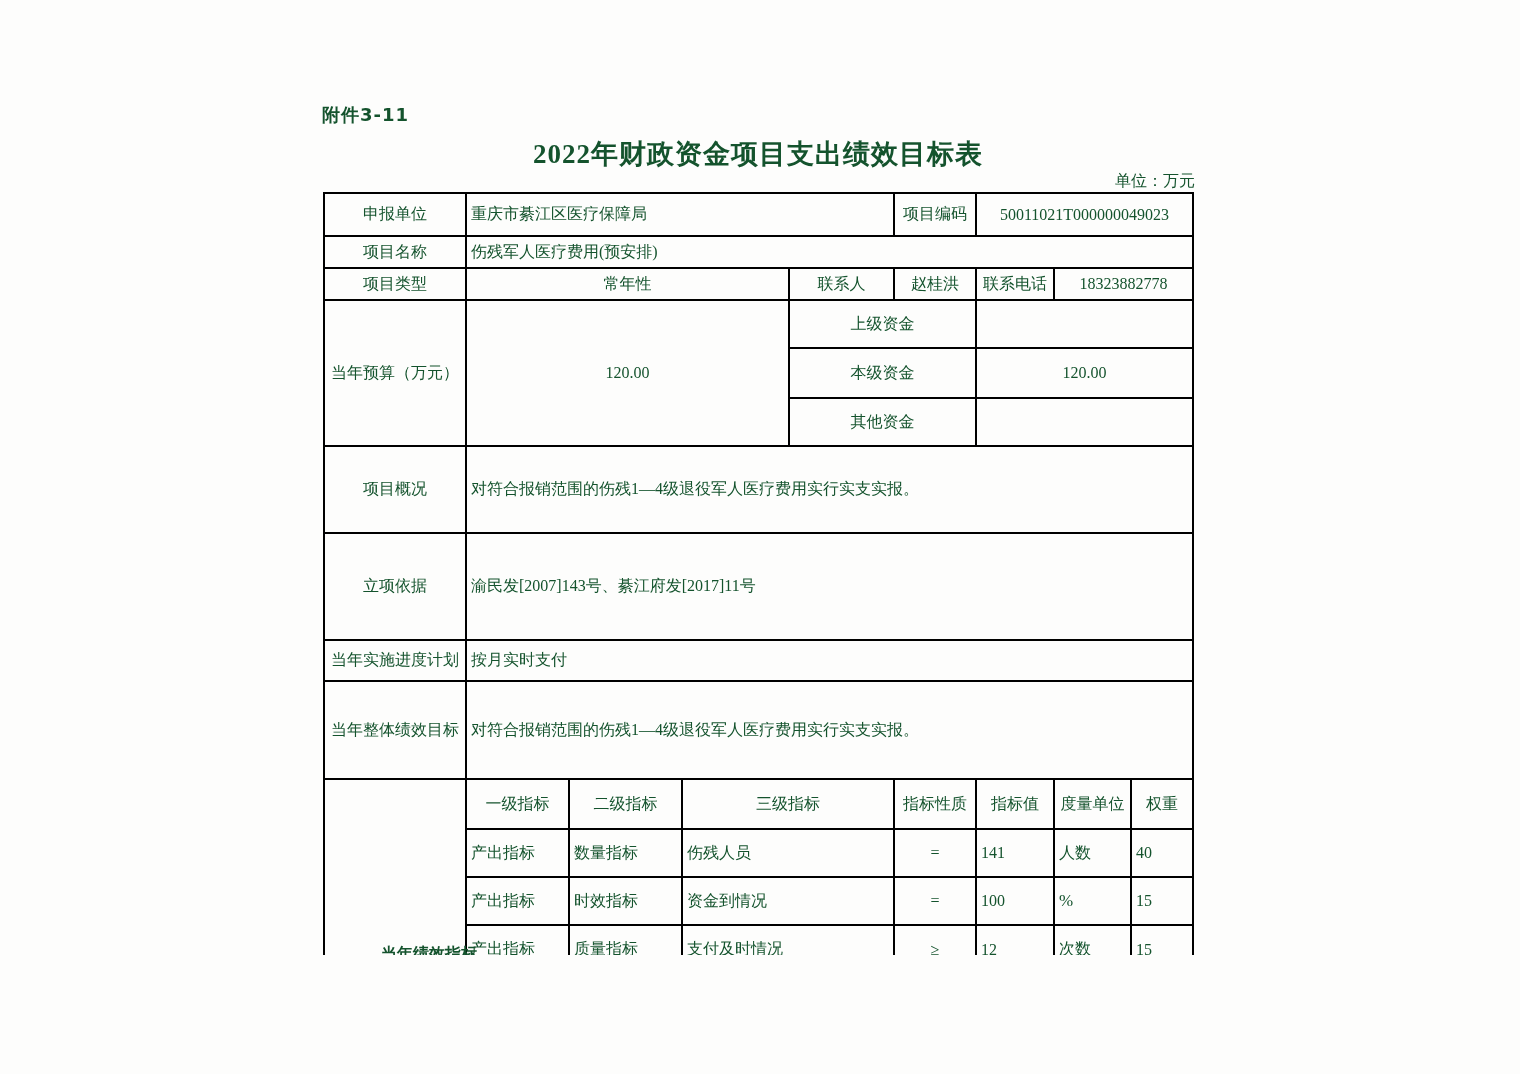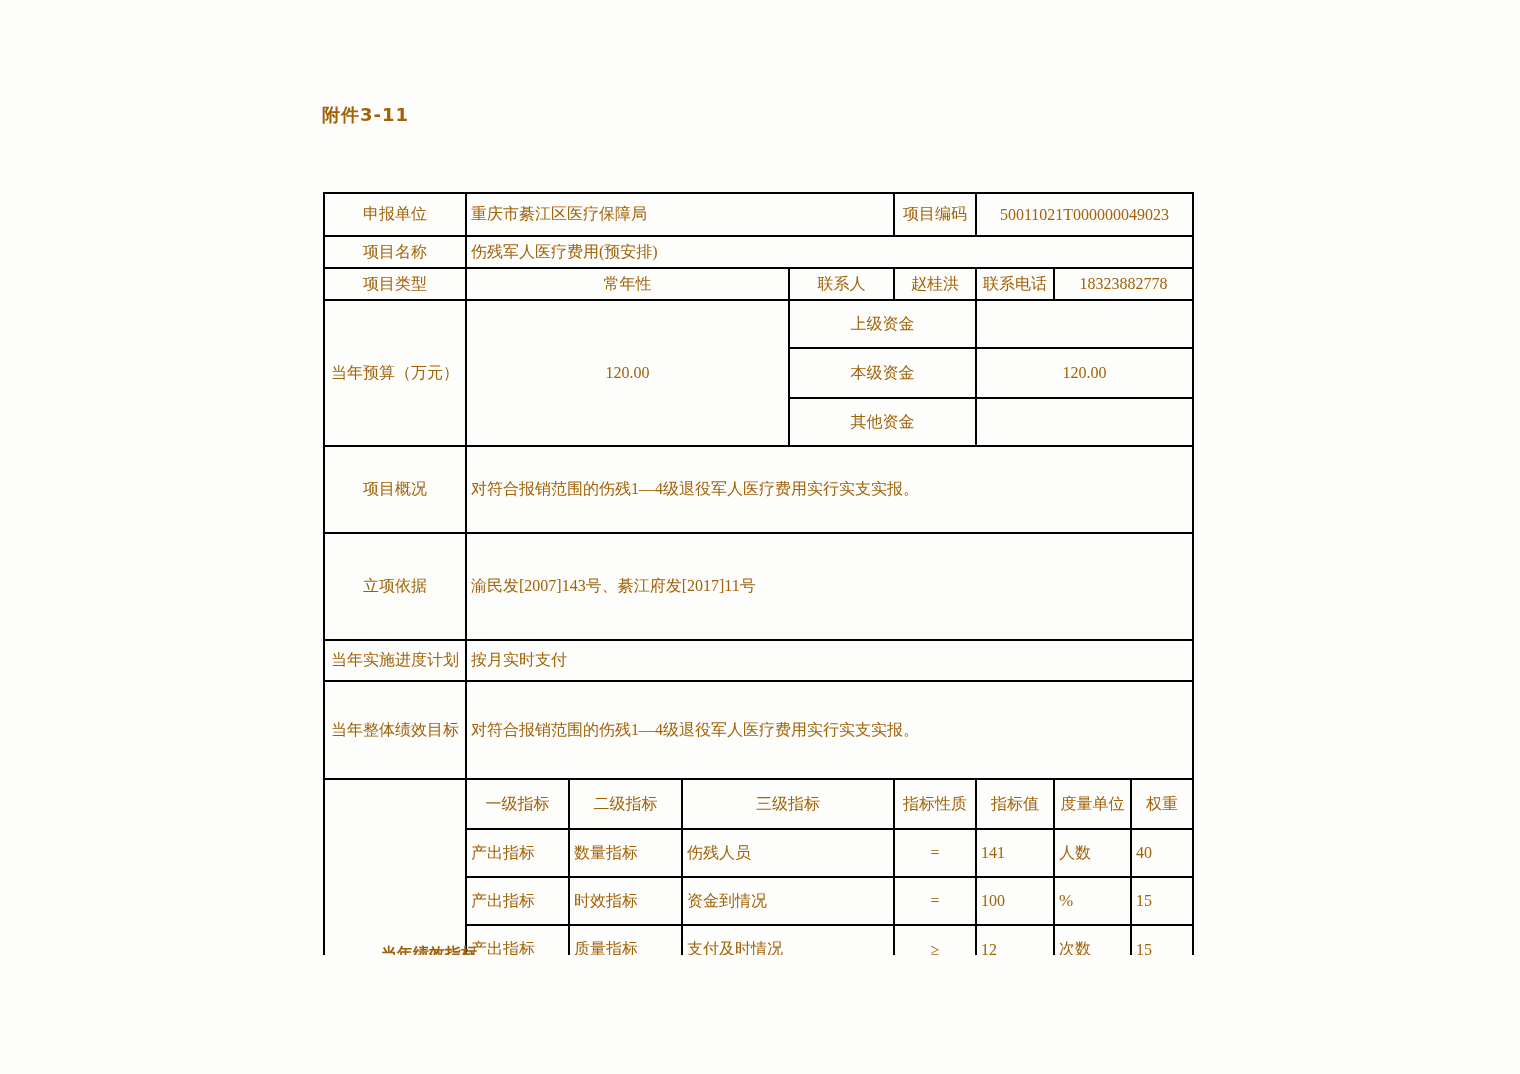--- a/index.html
+++ b/index.html
@@ -3,21 +3,21 @@
 <meta charset="utf-8">
 <style>
   * { margin: 0; padding: 0; box-sizing: border-box; }
   html, body { background: #fdfdfc; }
   .page {
     position: relative;
     width: 1520px;
     height: 1074px;
     background: #fdfdfc;
     overflow: hidden;
-    color: #a16207;
+    color: #14532d;
     font-family: "Liberation Serif", "DejaVu Serif", serif;
   }
   .attachment {
     position: absolute;
     left: 322px; top: 103px;
     font-family: "DejaVu Sans", "Liberation Sans", sans-serif;
     font-weight: bold;
     font-size: 18px;
     letter-spacing: 1px;
   }
@@ -95,20 +95,22 @@
     line-height: 20px;
     font-weight: bold;
   }
 </style>
 </head>
 <body>
 
 <div class="page">
 
   <div class="attachment">附件3-11</div>
+  <div class="doc-title">2022年财政资金项目支出绩效目标表</div>
+  <div class="unit-note">单位：万元</div>
 
   <div class="table-clip">
     <table class="perf">
       <colgroup>
         <col style="width:142px">
           <col style="width:103px">
           <col style="width:113px">
         <col style="width:107px">
           <col style="width:105px">
           <col style="width:82px">

